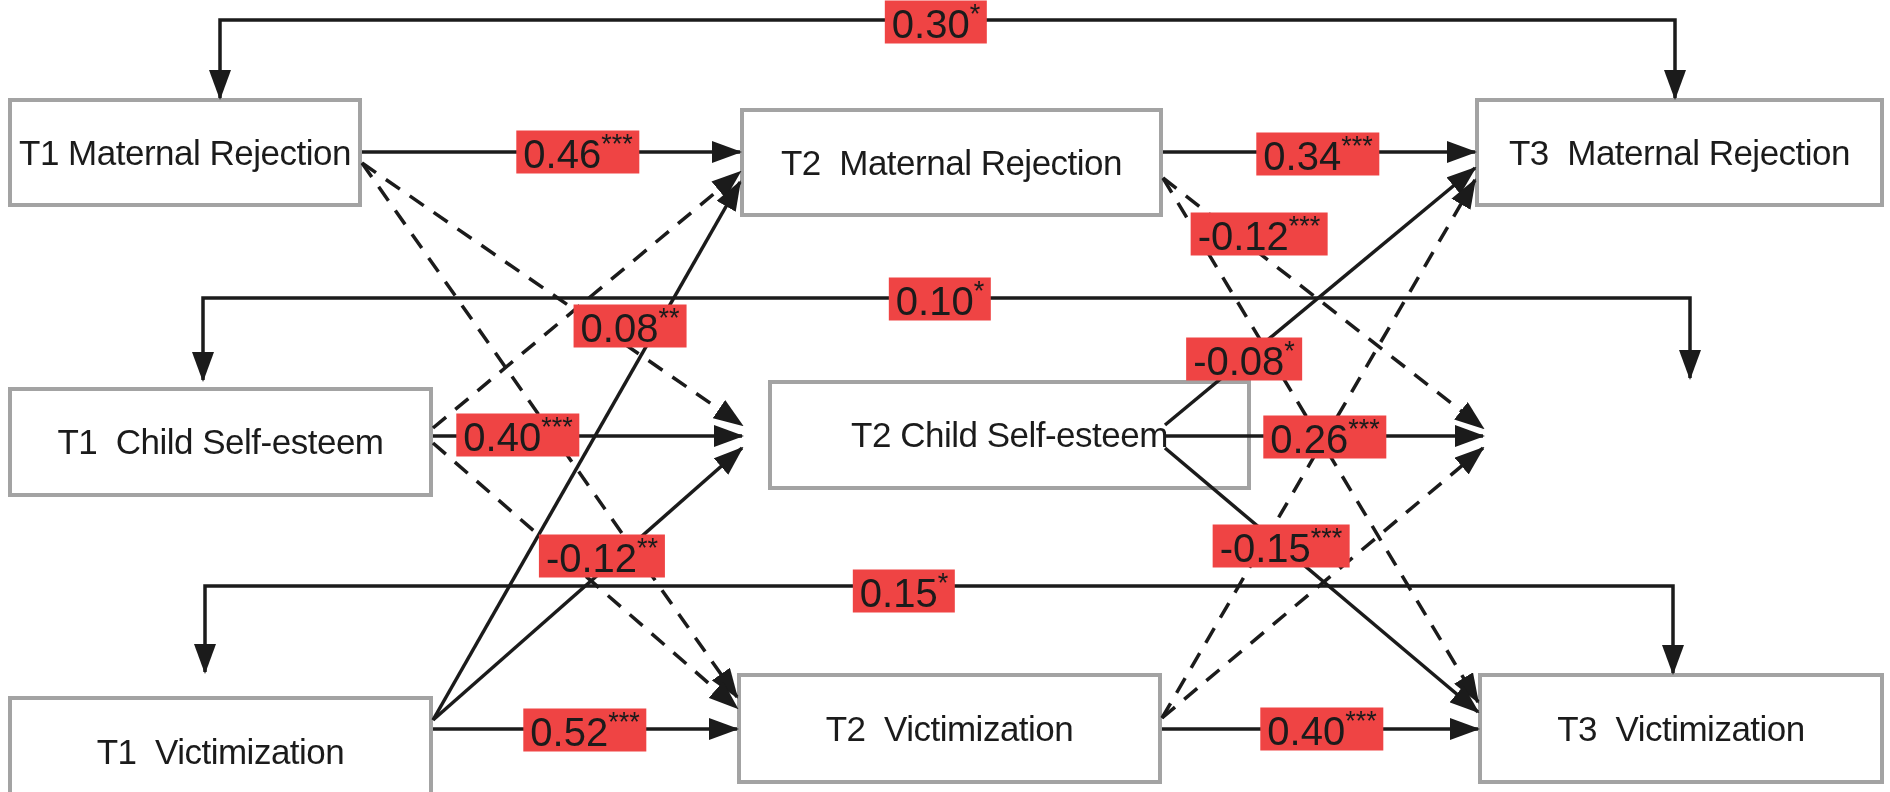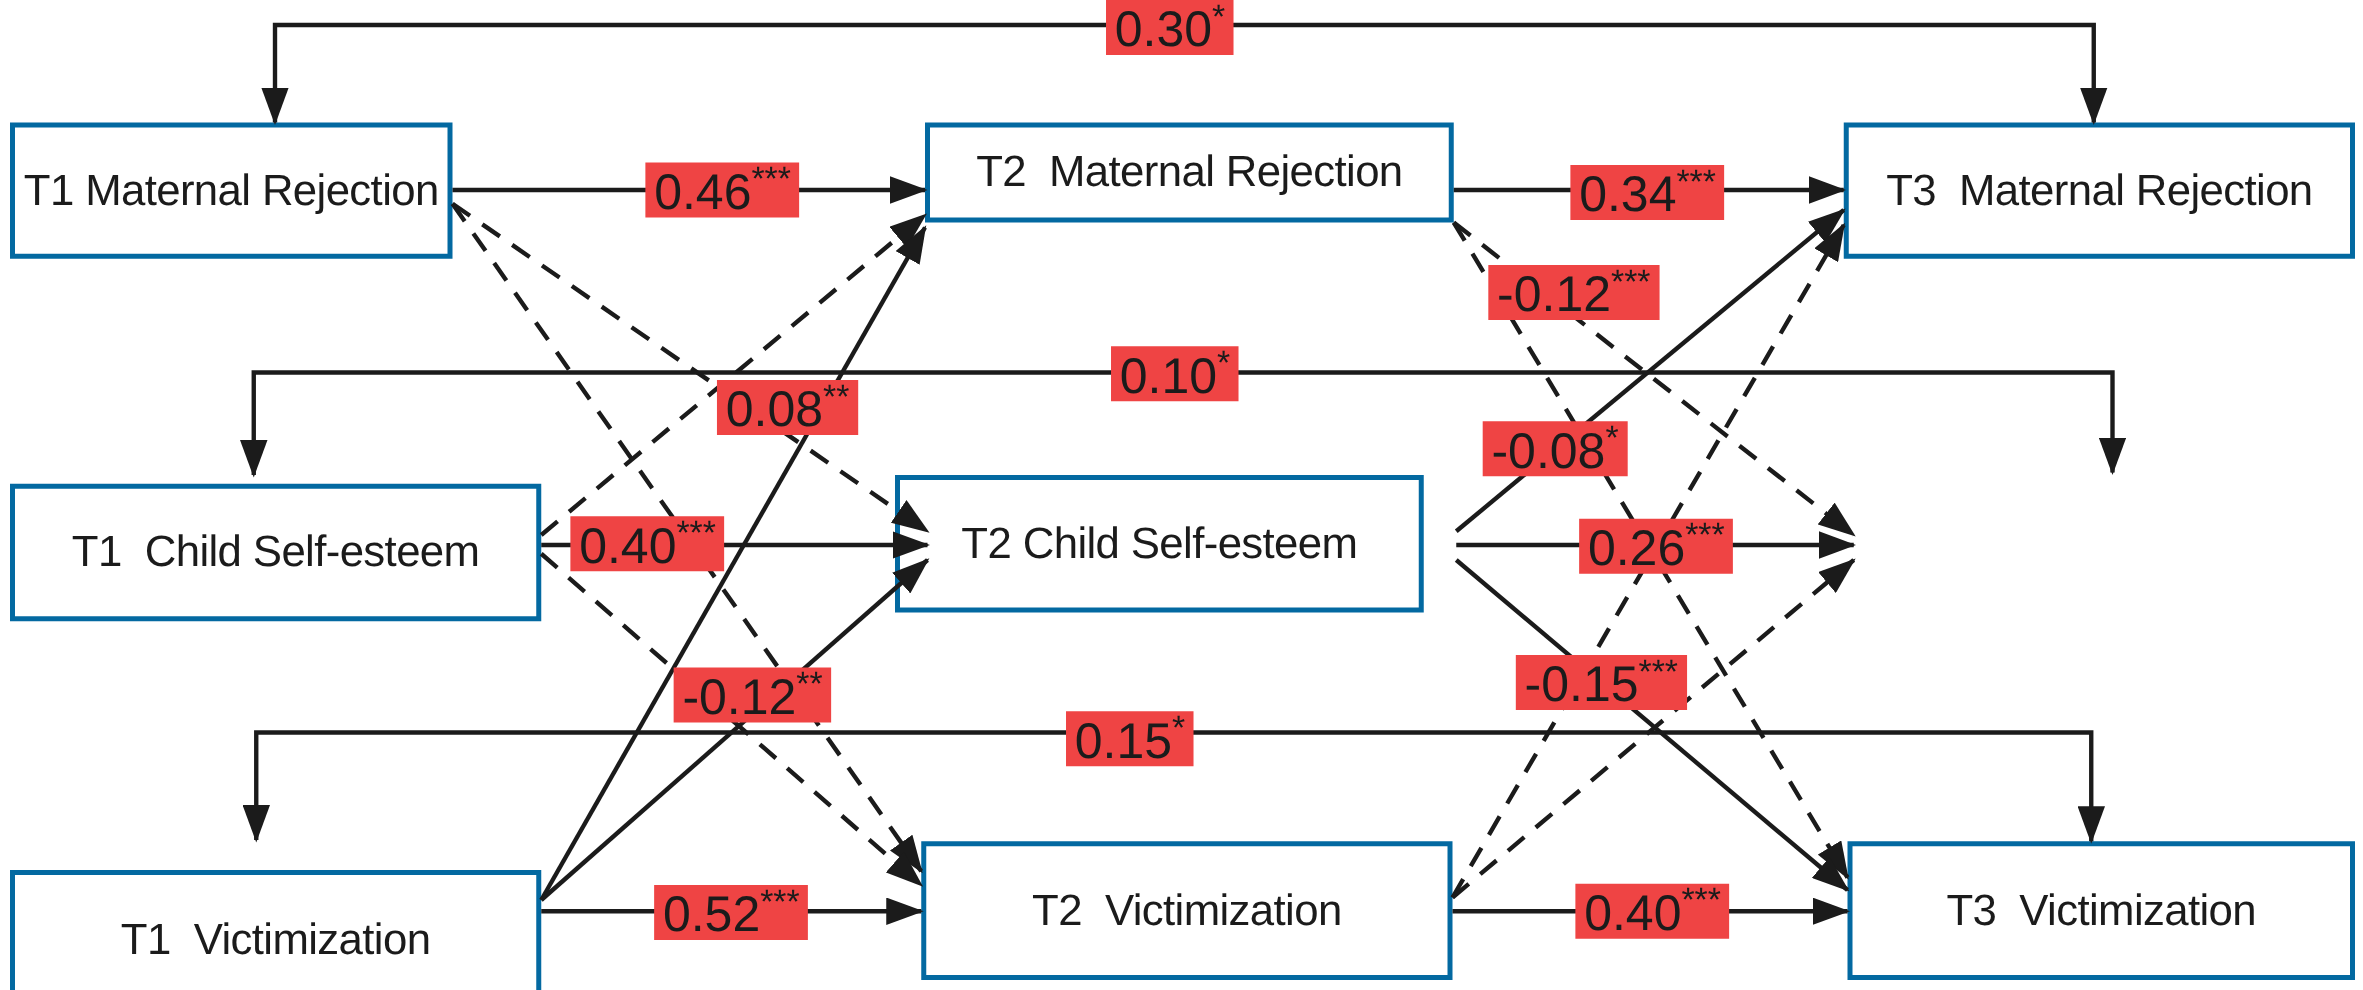--- a/index.html
+++ b/index.html
@@ -6,21 +6,21 @@
   #canvas{
     position:relative;
     width:1890px;height:792px;
     background:#ffffff;
     font-family:"Liberation Sans", sans-serif;
     overflow:hidden;
   }
   .node{
     position:absolute;
     box-sizing:border-box;
-    border:4px solid #0369a1;
+    border:4px solid #a3a3a3;
     background:#ffffff;
     display:flex;align-items:center;justify-content:center;
     font-size:35px;
     letter-spacing:-0.5px;
     color:#1b1b1b;
     white-space:pre;
     z-index:1;
   }
   #edge-layer{
     position:absolute;left:0;top:0;width:1890px;height:792px;
@@ -41,24 +41,24 @@
     font-size:27px;
     vertical-align:15px;
     letter-spacing:0px;
   }
 </style>
 </head>
 <body>
 
 <div id="canvas">
     <div class="node" style="left: 8px; top: 98px; width: 354px; height: 109px;">T1 Maternal Rejection</div>
-    <div class="node" style="left: 740px; top: 98px; width: 423px; height: 80px;">T2  Maternal Rejection</div>
+    <div class="node" style="left: 740px; top: 108px; width: 423px; height: 109px;">T2  Maternal Rejection</div>
     <div class="node" style="left: 1475px; top: 98px; width: 409px; height: 109px;">T3  Maternal Rejection</div>
     <div class="node" style="left: 8px; top: 387px; width: 425px; height: 110px;">T1  Child Self-esteem</div>
-    <div class="node" style="left: 716px; top: 380px; width: 423px; height: 110px;">T2 Child Self-esteem</div>
+    <div class="node" style="left: 768px; top: 380px; width: 483px; height: 110px;">T2 Child Self-esteem</div>
     <div class="node" style="left: 8px; top: 672px; width: 425px; height: 112px; margin-top: 24px;">T1  Victimization</div>
     <div class="node" style="left: 737px; top: 673px; width: 425px; height: 111px;">T2  Victimization</div>
     <div class="node" style="left: 1478px; top: 673px; width: 406px; height: 111px;">T3  Victimization</div>
     <svg id="edge-layer" viewBox="0 0 1890 792">
       <defs>
         <marker id="ah" markerUnits="userSpaceOnUse" markerWidth="30" markerHeight="22" refX="28" refY="11" orient="auto">
           <path d="M0,0 L30,11 L0,22 Z" fill="#1b1b1b"></path>
         </marker>
         <marker id="ahs" markerUnits="userSpaceOnUse" markerWidth="30" markerHeight="22" refX="28" refY="11" orient="auto-start-reverse">
           <path d="M0,0 L30,11 L0,22 Z" fill="#1b1b1b"></path>

